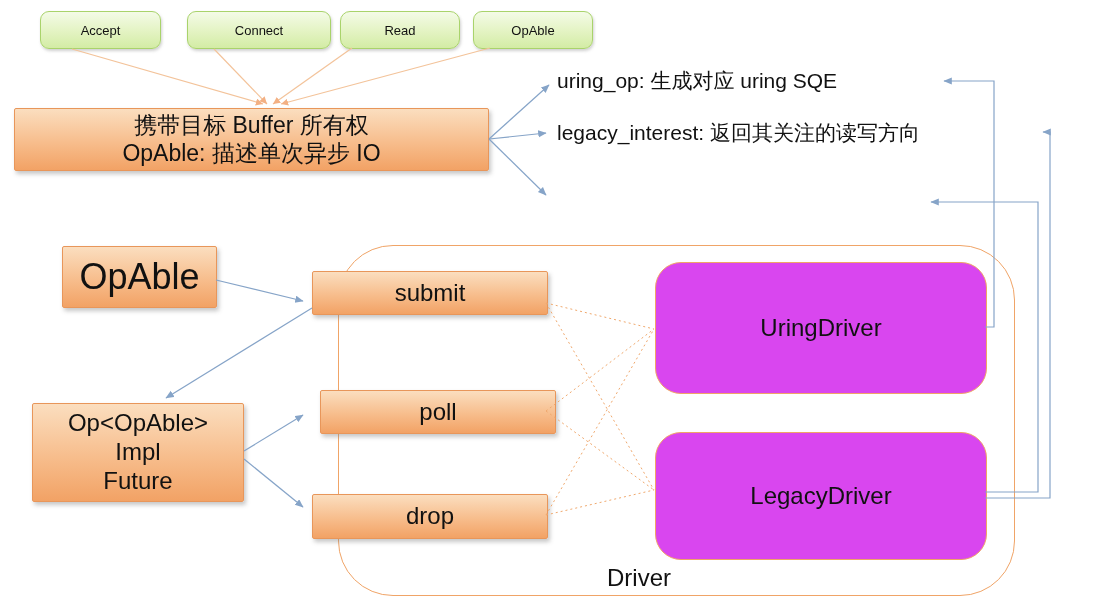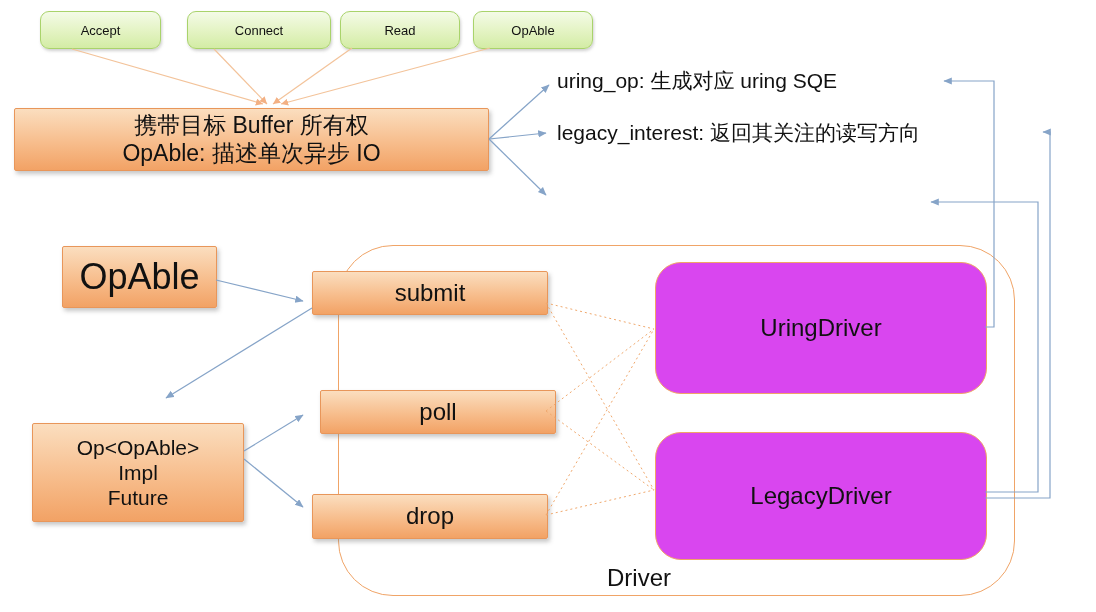--- a/index.html
+++ b/index.html
@@ -33,21 +33,21 @@
   .method-text{
     position:absolute;font-size:21px;white-space:nowrap;z-index:2;
   }
   .driver-label{
     position:absolute;font-size:24px;z-index:2;white-space:nowrap;
   }
   #connectors{position:absolute;left:0;top:0;z-index:3;pointer-events:none;}
   .fs23{font-size:23px;}
   .fs26{font-size:36px;}
   .fs24{font-size:24px;}
-  .fs21{font-size:21px;margin-top:20px;}
+  .fs21{font-size:24px;}
 </style>
 </head>
 <body>
 
 <div id="stage">
 
   <div class="box-green" style="left:12px;top:11px;width:119px;height:36px;">
     <span>Accept</span>
   </div>
   <div class="box-green" style="left:159px;top:11px;width:142px;height:36px;">

